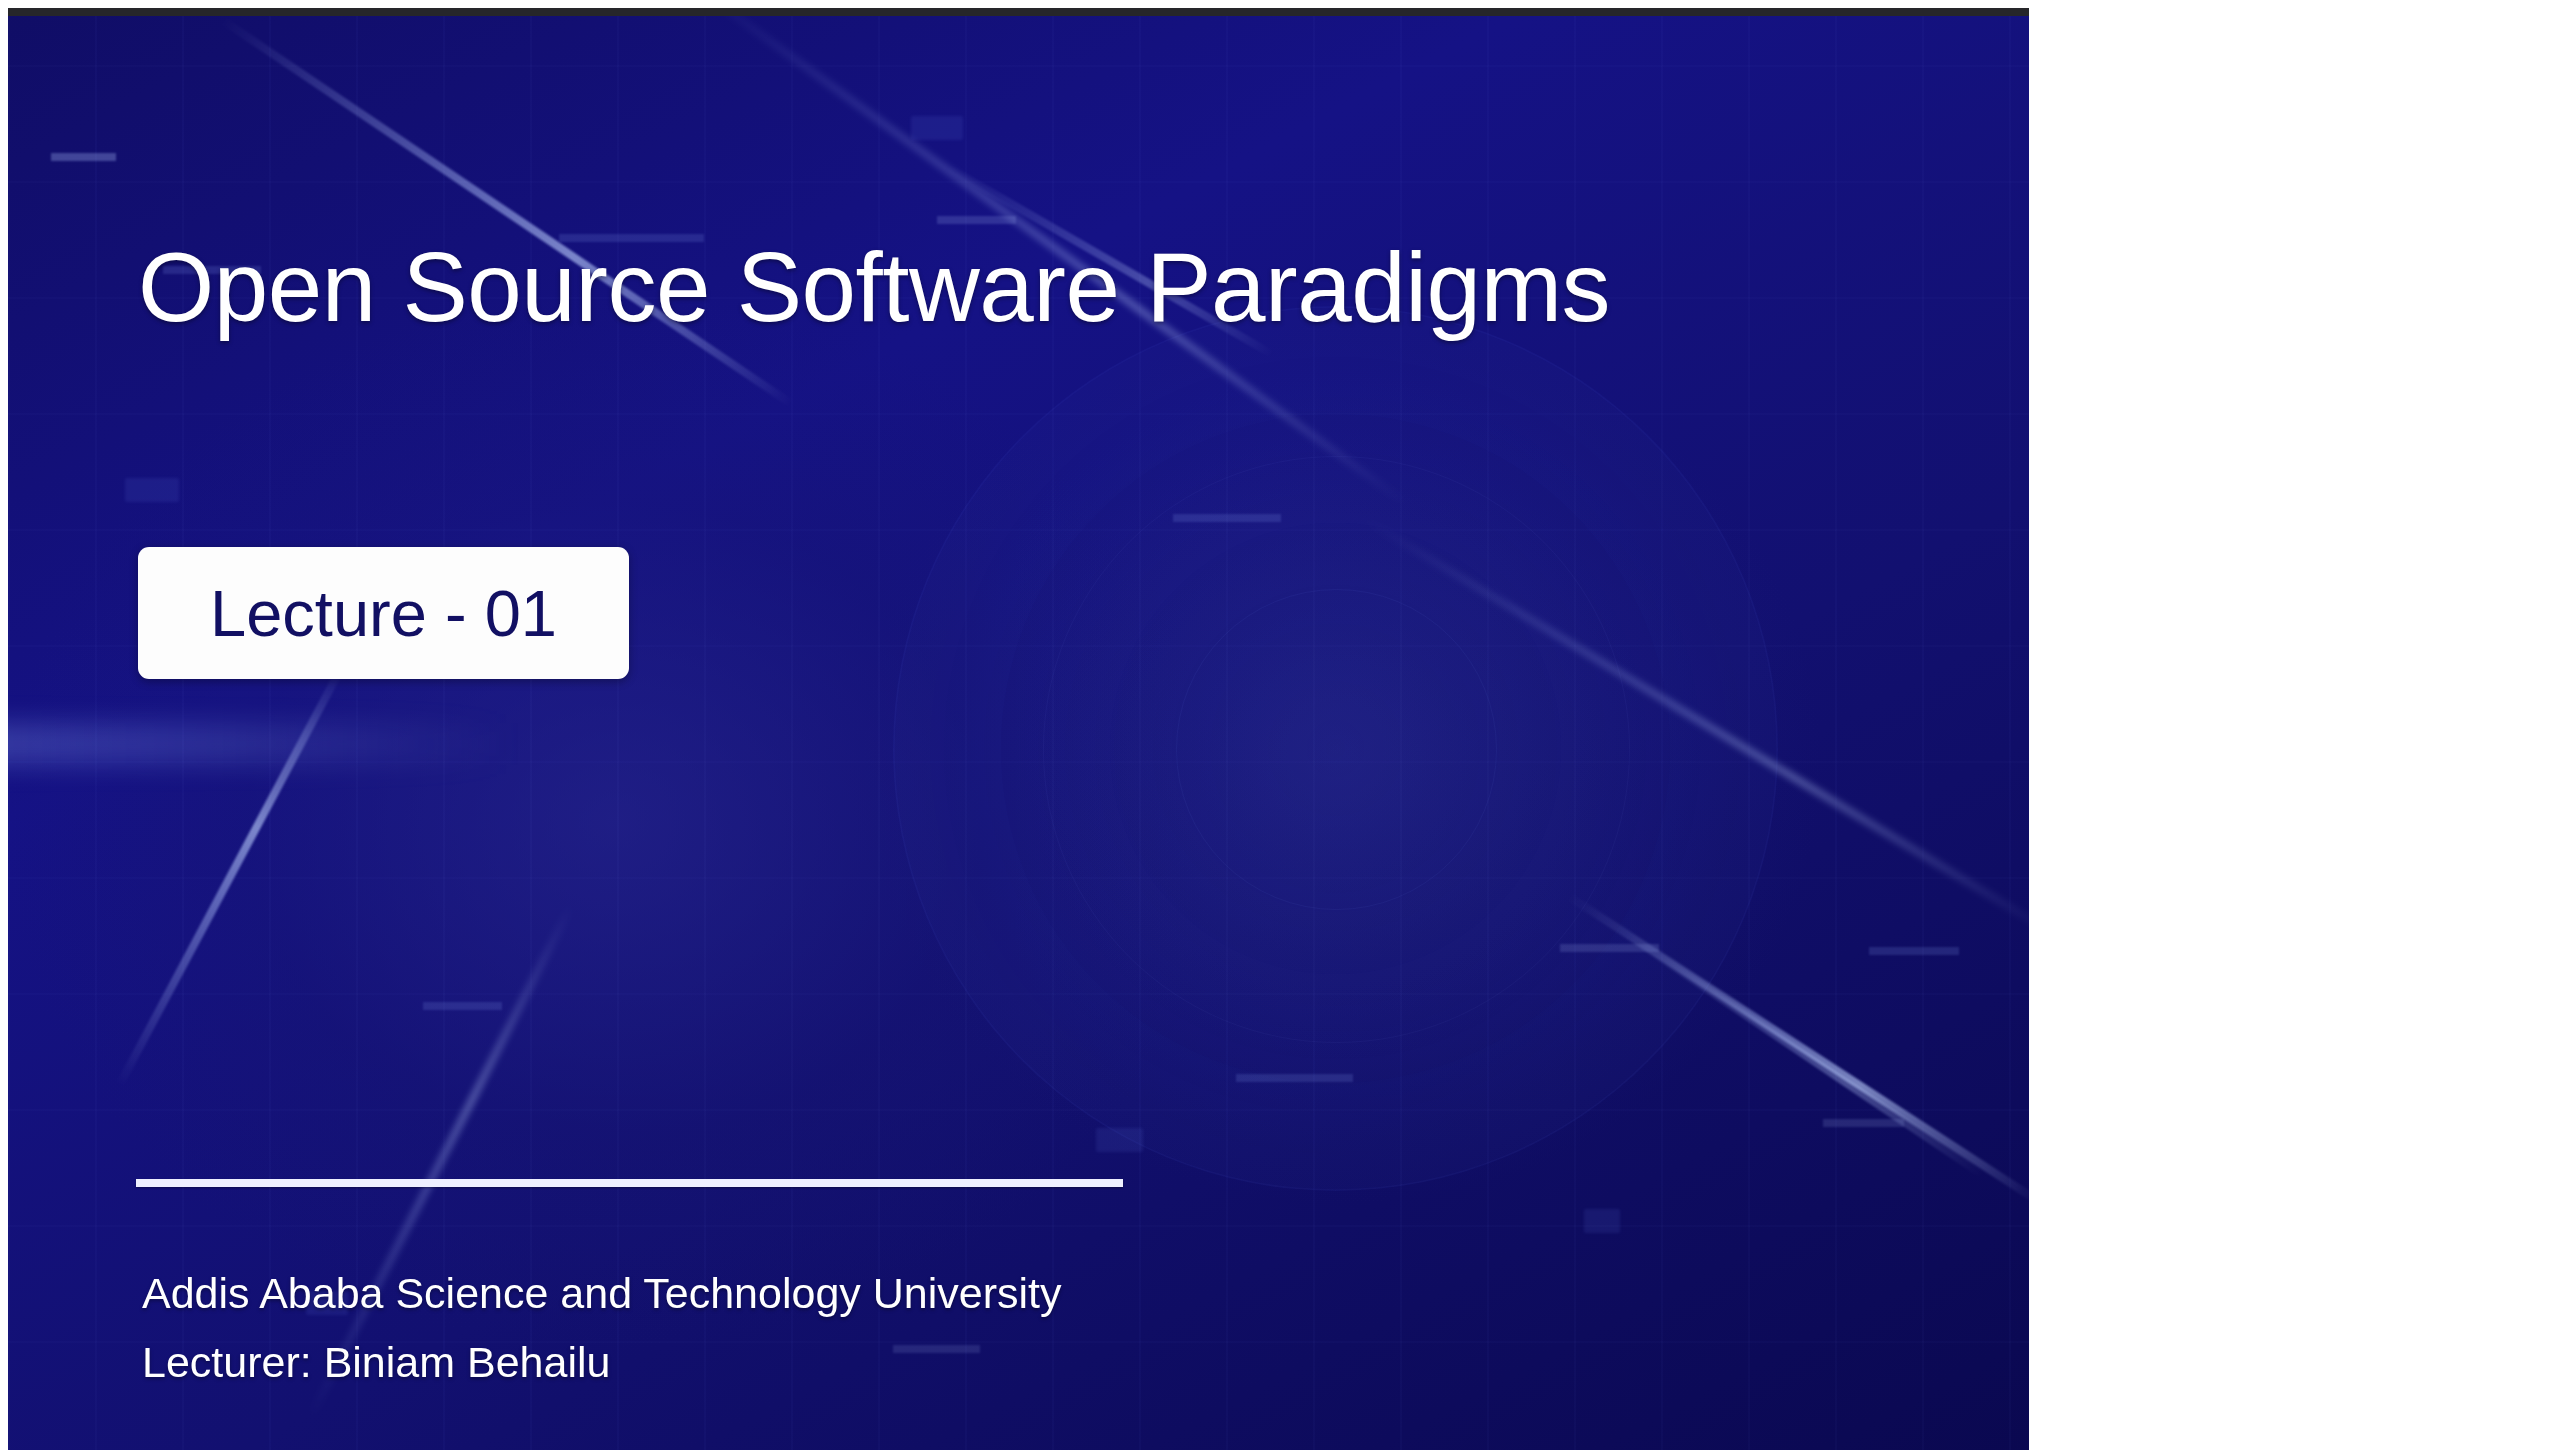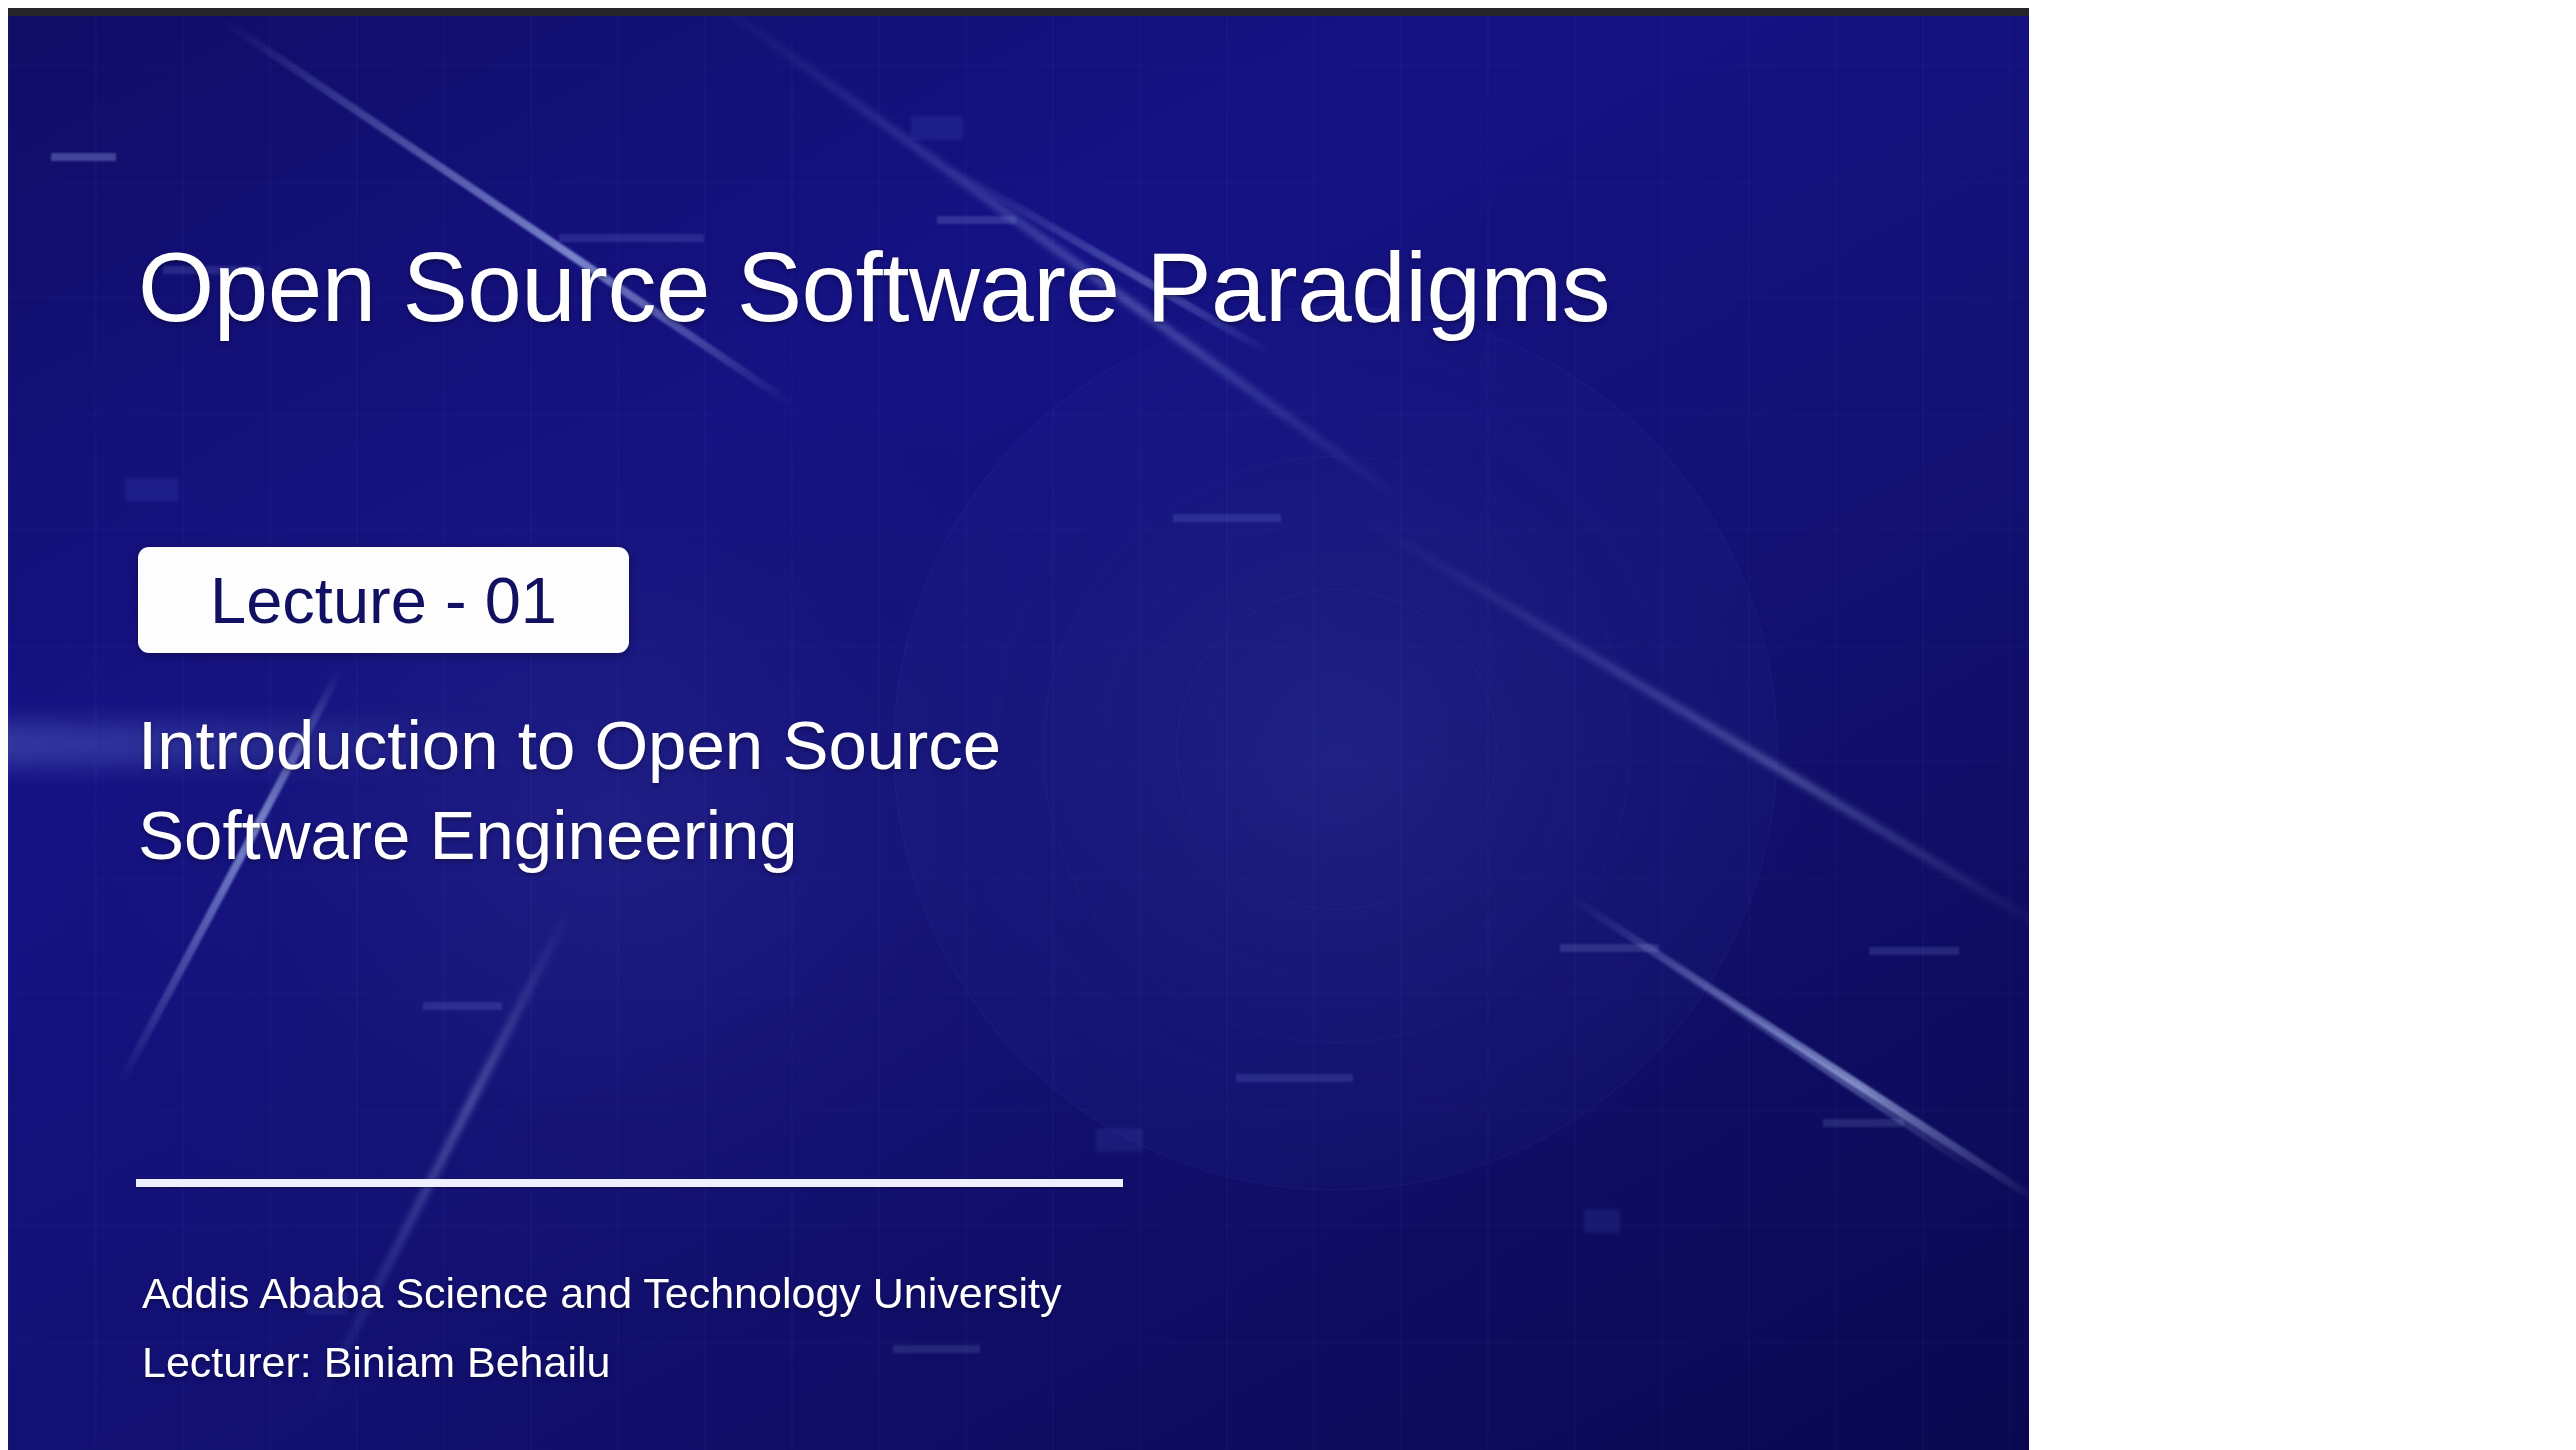--- a/index.html
+++ b/index.html
@@ -138,21 +138,21 @@
     color: #ffffff;
     letter-spacing: -0.5px;
     line-height: 1.05;
     white-space: nowrap;
     text-shadow: 0 1.8px 4.5px rgba(0,0,0,0.38);
   }
 
   #lecture-badge {
     position: absolute;
     left: 130px; top: 539px;
-    width: 491px; height: 106px;
+    width: 491px; height: 132px;
     background: #fdfdfd;
     border-radius: 11px;
     display: flex;
     align-items: center;
     justify-content: center;
     box-shadow: 0 2.7px 8.1px rgba(0,0,0,0.30);
   }
   #lecture-badge-label {
     font-size: 65px;
     font-weight: 400;
@@ -239,22 +239,20 @@
     <div id="top-strip"></div>
 
     <div id="slide-content">
 
       <div id="slide-title">Open Source Software Paradigms</div>
 
       <div id="lecture-badge">
         <span id="lecture-badge-label">Lecture - 01</span>
       </div>
 
-      <div id="slide-subtitle">Introduction to Open Source
-Software Engineering</div>
 
       <div id="divider"></div>
 
       <div id="footer-block">
         <span class="fline">Addis Ababa Science and Technology University</span>
         <span class="fline">Lecturer: Biniam Behailu</span>
       </div>
 
     </div>
   </div>

